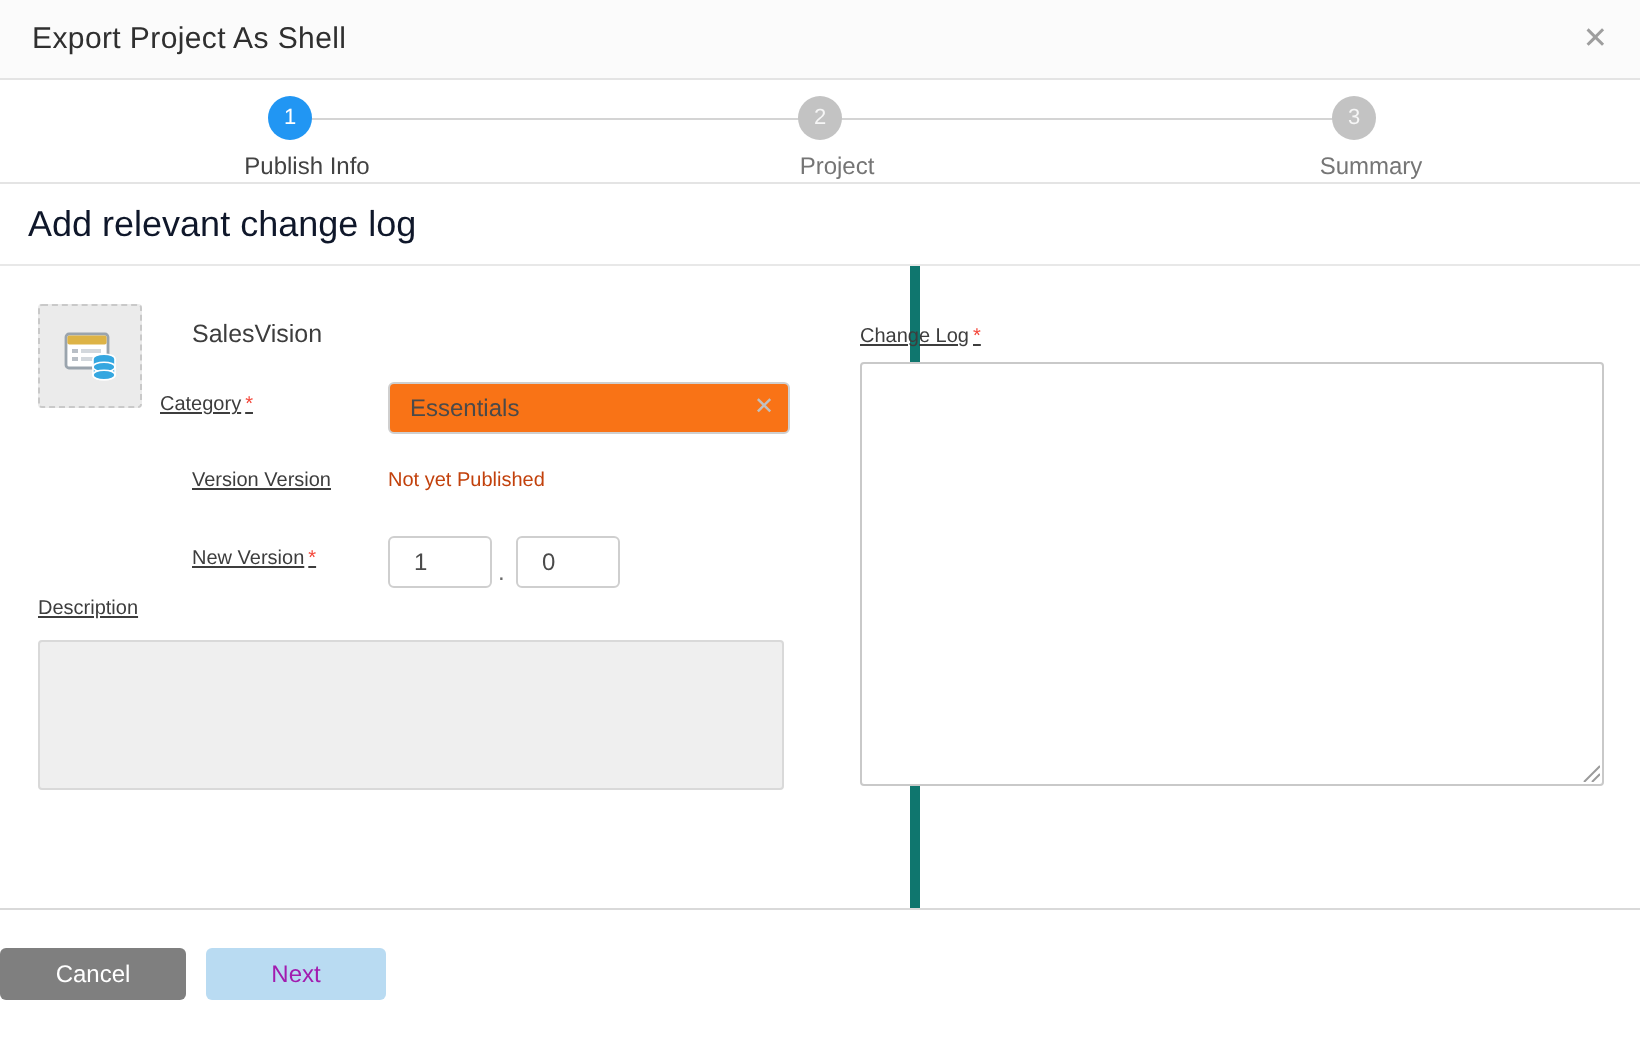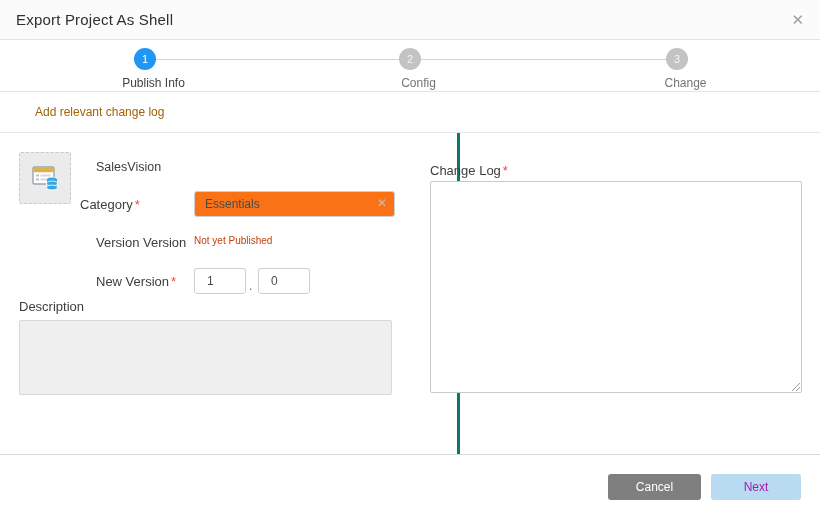--- a/index.html
+++ b/index.html
@@ -80,33 +80,33 @@
   .step.inactive .step-label { color: #757575; }
 
   
   .note-row {
     height: 41px;
     border-bottom: 1px solid #e8e8e8;
     display: flex;
     align-items: center;
     padding: 0 14px;
   }
-  .note-row span { font-size: 12px; color: #a16207; margin-left: 21px; }
+  .note-row span { font-size: 18px; color: #0f172a; }
 
   
   .content {
     position: relative;
     height: 322px;
     border-bottom: 1px solid #d9d9d9;
   }
   .left-panel {
     position: absolute;
     left: 0; top: 0; bottom: 0;
     width: 460px;
-    border-right: 3px solid #0f766e;
+    border-right: 5px solid #0f766e;
   }
   .right-panel {
     position: absolute;
     left: 410px; top: 0; bottom: 0; right: 0;
   }
 
   .icon-tile {
     position: absolute;
     left: 19px; top: 19px;
     width: 52px; height: 52px;
@@ -116,21 +116,21 @@
     display: flex; align-items: center; justify-content: center;
   }
 
   .project-name {
     position: absolute;
     left: 96px; top: 27px;
     font-size: 12.5px;
     color: #3d3d3d;
   }
 
-  .field-label { font-size: 13px; color: #3d3d3d; }
+  .field-label { font-size: 10px; color: #3d3d3d; text-decoration: underline; }
   .req { color: #f4473a; margin-left: 2px; }
 
   .lbl-category { position: absolute; left: 80px; top: 64px; }
   .input-category {
     position: absolute;
     left: 194px; top: 58px;
     width: 201px; height: 26px;
   }
   .input-category input {
     width: 100%; height: 100%;
@@ -212,21 +212,21 @@
     right: 2px; bottom: 2px;
     width: 10px; height: 10px;
     pointer-events: none;
   }
 
   
   .footer {
     height: 64px;
     display: flex;
     align-items: center;
-    justify-content: flex-end;
+    justify-content: flex-start;
     gap: 10px;
     padding-right: 19px;
     background: #fff;
   }
   .btn {
     height: 26px;
     border: none;
     border-radius: 3px;
     font-size: 12px;
     font-family: "Liberation Sans", sans-serif;
@@ -248,25 +248,25 @@
   <div class="stepper">
     <div class="connector connector-1"></div>
     <div class="connector connector-2"></div>
 
     <div class="step step-1 active">
       <div class="step-circle">1</div>
       <div class="step-label">Publish Info</div>
     </div>
     <div class="step step-2 inactive">
       <div class="step-circle">2</div>
-      <div class="step-label">Config</div>
+      <div class="step-label">Project</div>
     </div>
     <div class="step step-3 inactive">
       <div class="step-circle">3</div>
-      <div class="step-label">Change</div>
+      <div class="step-label">Summary</div>
     </div>
   </div>
 
   <div class="note-row">
     <span>Add relevant change log</span>
   </div>
 
   <div class="content">
 
     <div class="left-panel">

